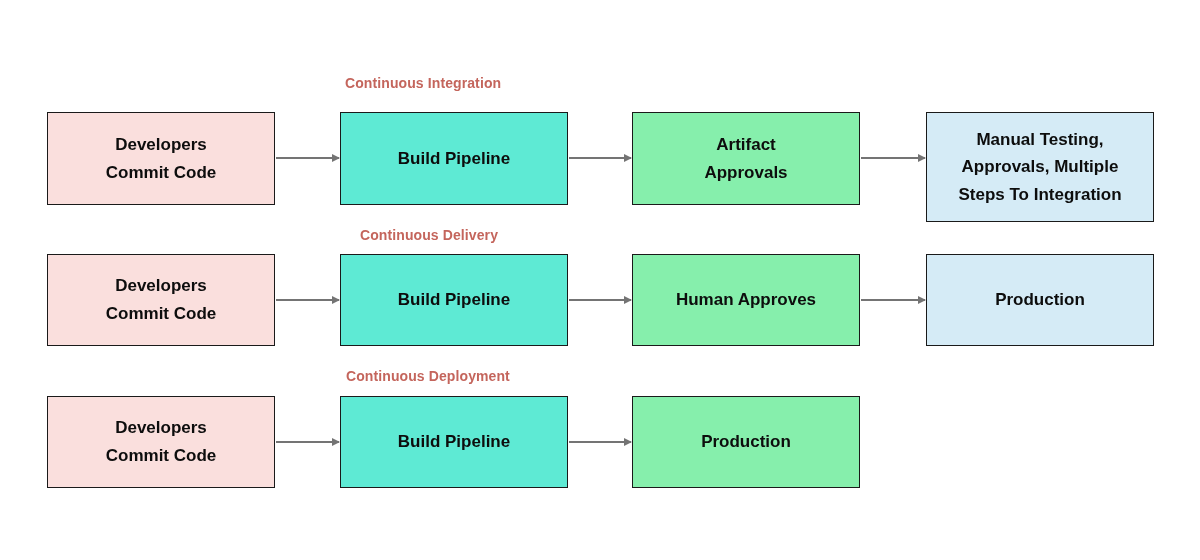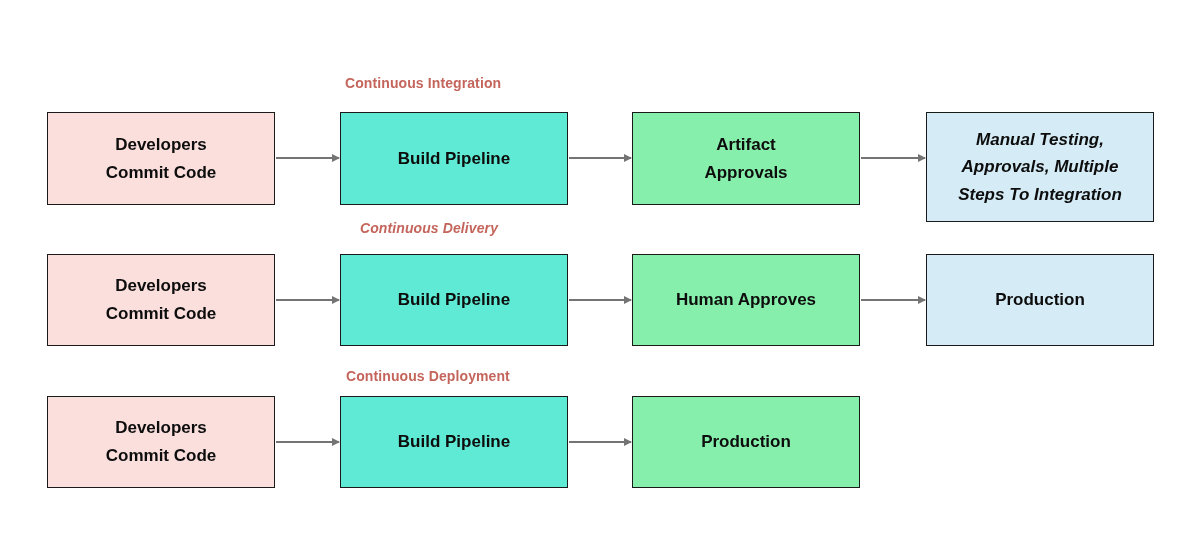--- a/index.html
+++ b/index.html
@@ -99,29 +99,29 @@
 
   <div class="node fill-cream" style="left:632px; top:112px; width:228px; height:93px;">
     <span class="txt">
       <span>Artifact</span><br>
       <span>Approvals</span>
     </span>
   </div>
 
   <div class="conn" style="left:861px; top:157px; width:64px;"></div>
 
-  <div class="node fill-blue" style="left:926px; top:112px; width:228px; height:110px;font-style:italic;">
+  <div class="node fill-blue" style="left:926px; top:112px; width:228px; height:110px;">
     <span class="txt">
       <span>Manual Testing,</span><br>
       <span>Approvals, Multiple</span><br>
       <span>Steps To Integration</span>
     </span>
   </div>
 
-  <div class="section-title" style="left:360px; top:220px;font-style:italic;">Continuous Delivery</div>
+  <div class="section-title" style="left:360px; top:227px;">Continuous Delivery</div>
 
   <div class="node fill-pink" style="left:47px; top:254px; width:228px; height:92px;">
     <span class="txt">
       <span>Developers</span><br>
       <span>Commit Code</span>
     </span>
   </div>
 
   <div class="conn" style="left:276px; top:299px; width:63px;"></div>
 

